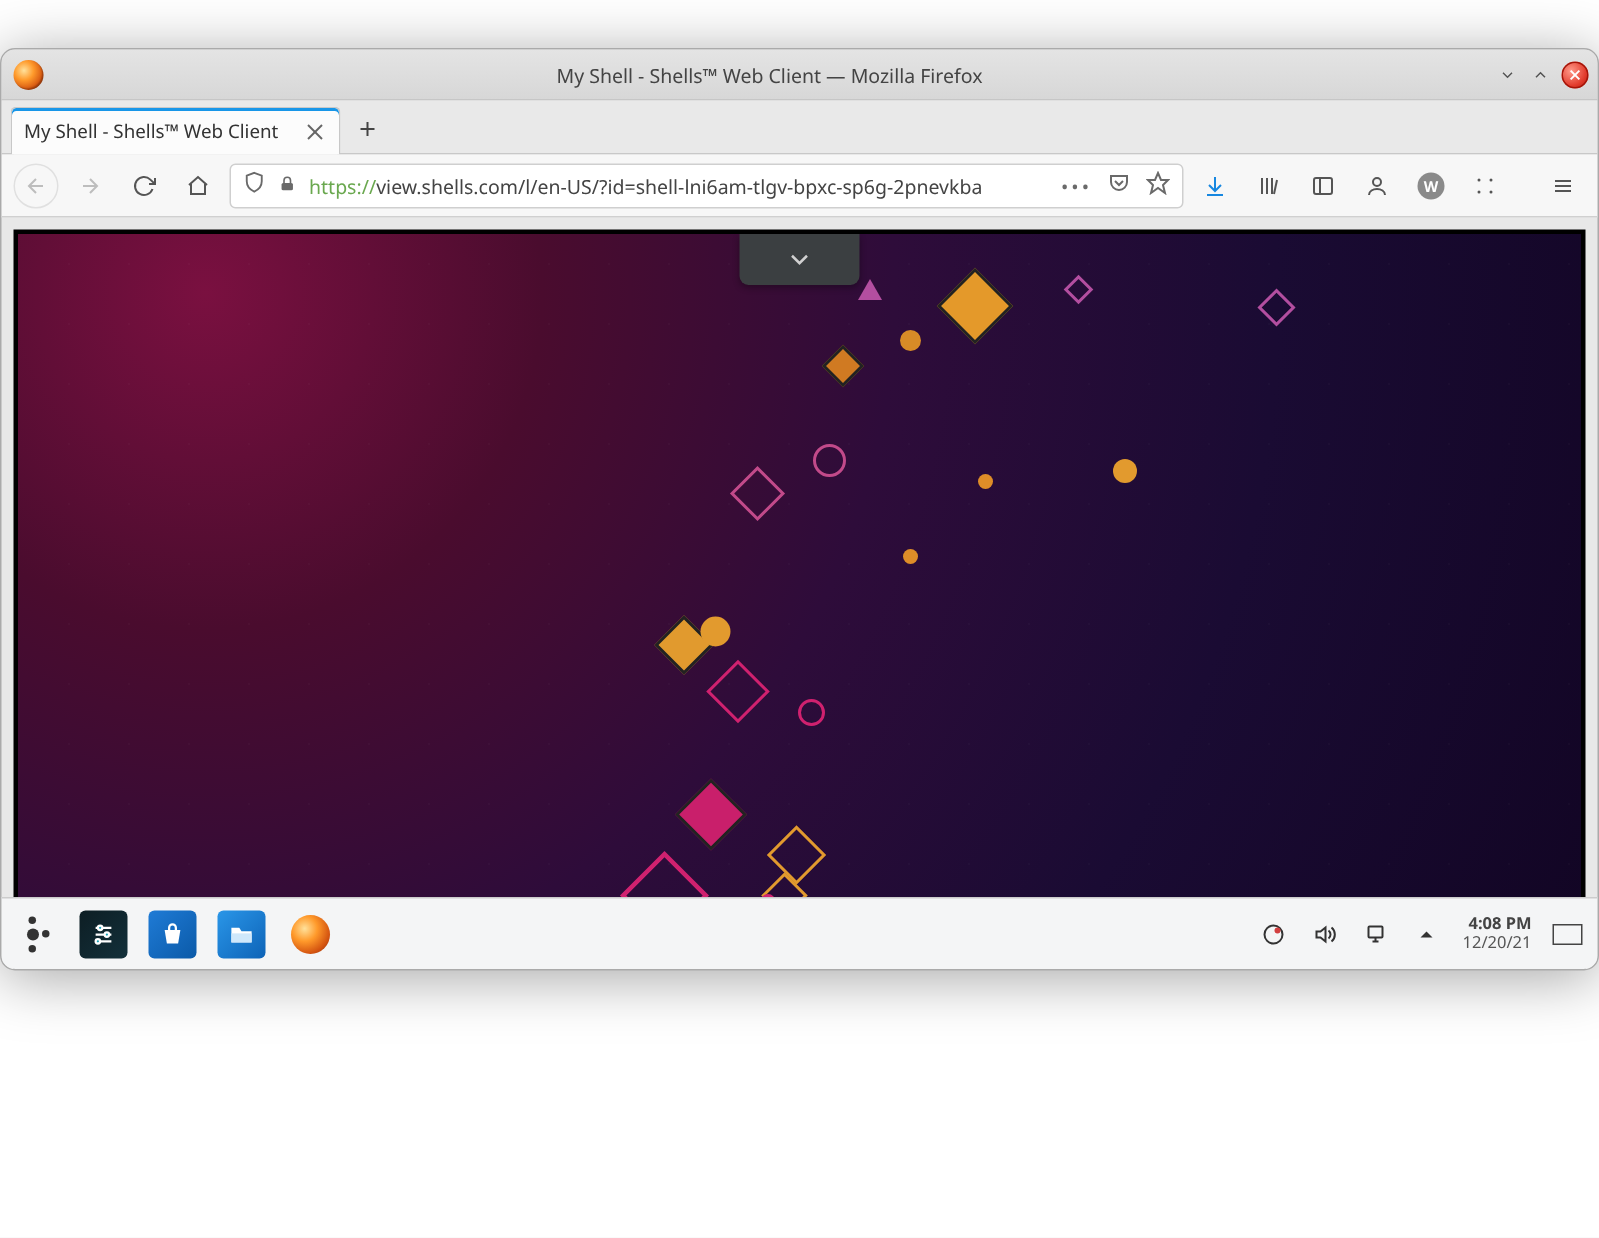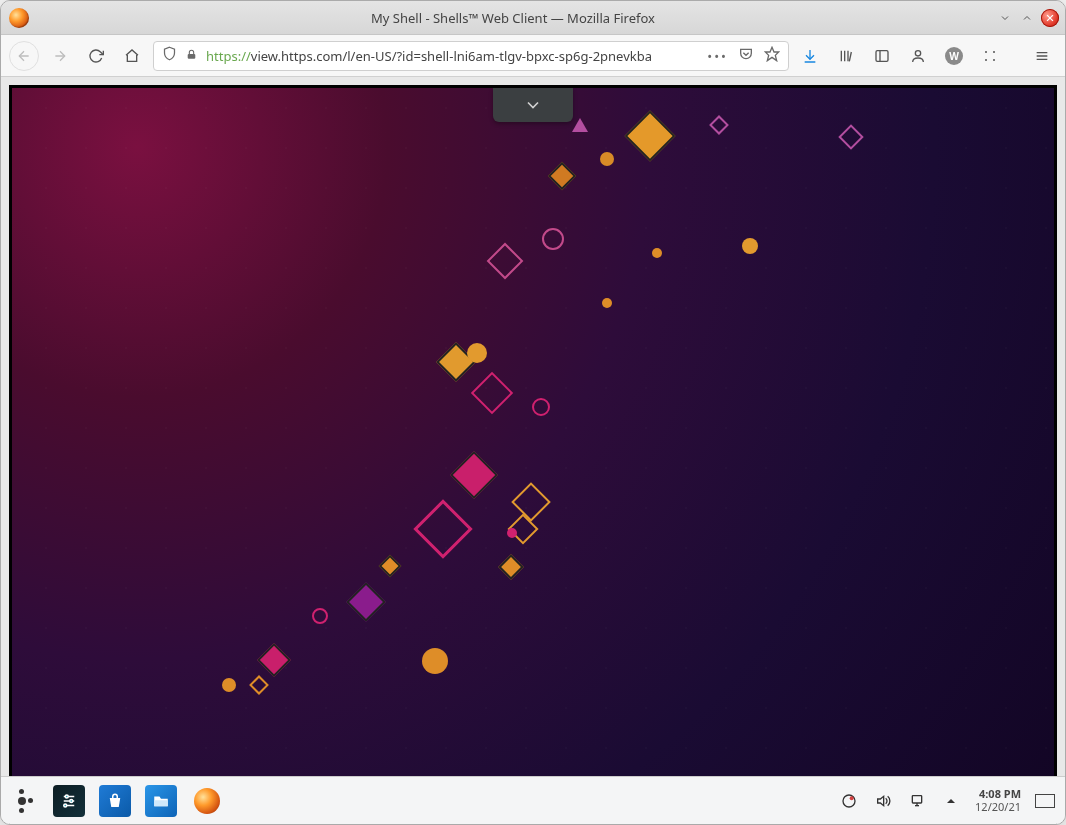--- a/index.html
+++ b/index.html
@@ -1,26 +1,26 @@
 <!DOCTYPE html>
 <html><head>
 <meta charset="utf-8">
 <style>
   * { box-sizing: border-box; margin: 0; padding: 0; }
   html, body { width: 1066px; height: 825px; font-family: "Noto Sans", "Segoe UI", Arial, sans-serif; font-size: 13px; color: #222; background:#fff; }
   
   .kde-window {
     position: relative;
-    width: 1066px; height: 825px;
+    width: 1066px; height: 615px;
     border: 1px solid #aaa;
     border-radius: 10px;
     overflow: hidden;
     box-shadow: 0 5px 40px rgba(0,0,0,0.35);
     background: #e8e8e8;
-    display: flex; flex-direction: column;
+    display: flex; flex-direction: column; margin-top: 32px;
   }
   .kde-titlebar {
     height: 34px; display:flex; align-items:center;
     background: linear-gradient(#e4e4e4,#d7d7d7);
     border-bottom:1px solid #c6c6c6;
     padding: 0 6px 0 8px; gap:8px;
   }
   .kde-title-text { flex:1; text-align:center; color:#444; font-size:13px; }
   .kde-app-icon {
     width:20px;height:20px; border-radius:50%;
@@ -159,20 +159,37 @@
       <div class="win-close">
         <svg viewBox="0 0 24 24" width="10" height="10" fill="none" stroke="currentColor" stroke-width="3">
             <line x1="5" y1="5" x2="19" y2="19"></line>
             <line x1="19" y1="5" x2="5" y2="19"></line>
           </svg>
       </div>
     </div>
   </div>
 
   <div class="ff-area">
+    <div class="ff-tabbar">
+      <div class="ff-tab">
+        <span class="tab-title">My Shell - Shells™ Web Client</span>
+        <span class="tab-close">
+          <svg viewBox="0 0 24 24" fill="none" stroke="currentColor" stroke-width="2">
+              <line x1="5" y1="5" x2="19" y2="19"></line>
+              <line x1="19" y1="5" x2="5" y2="19"></line>
+            </svg>
+        </span>
+      </div>
+      <div class="ff-newtab">
+        <svg viewBox="0 0 24 24" width="16" height="16" fill="none" stroke="currentColor" stroke-width="2">
+            <line x1="12" y1="5" x2="12" y2="19"></line>
+            <line x1="5" y1="12" x2="19" y2="12"></line>
+          </svg>
+      </div>
+    </div>
 
     <div class="ff-toolbar">
       <div class="tb-btn round disabled">
         <svg viewBox="0 0 24 24" fill="none" stroke="currentColor" stroke-width="2">
             <line x1="19" y1="12" x2="5" y2="12"></line>
             <polyline points="12 19 5 12 12 5"></polyline>
           </svg>
       </div>
       <div class="tb-btn disabled">
         <svg viewBox="0 0 24 24" fill="none" stroke="currentColor" stroke-width="2">
@@ -198,21 +215,21 @@
           <svg viewBox="0 0 24 24" width="15" height="15" fill="none" stroke="currentColor" stroke-width="2">
               <path d="M12 2l8 3v6c0 5-3.5 9-8 11-4.5-2-8-6-8-11V5l8-3z"></path>
             </svg>
         </span>
         <span class="lock">
           <svg viewBox="0 0 24 24" width="13" height="13" fill="currentColor">
               <rect x="5" y="11" width="14" height="9" rx="2"></rect>
               <path fill="none" stroke="currentColor" stroke-width="2" d="M8 11V8a4 4 0 0 1 8 0v3"></path>
             </svg>
         </span>
-        <span class="url-text"><span class="scheme">https://</span><span>view.https.com/l/en-US/?id=shell-lni6am-tlgv-bpxc-sp6g-2pnevkba</span></span>
+        <span class="url-text"><span class="scheme">https://</span><span>view.shells.com/l/en-US/?id=shell-lni6am-tlgv-bpxc-sp6g-2pnevkba</span></span>
         <span class="url-right">
           <span style="letter-spacing:2px;">•••</span>
           <span>
             <svg viewBox="0 0 24 24" width="16" height="16" fill="none" stroke="currentColor" stroke-width="2">
                 <path d="M4 5h16v6a8 8 0 0 1-16 0V5z"></path>
                 <polyline points="8 10 12 14 16 10"></polyline>
               </svg>
           </span>
           <span>
             <svg viewBox="0 0 24 24" width="16" height="16" fill="none" stroke="currentColor" stroke-width="2">

